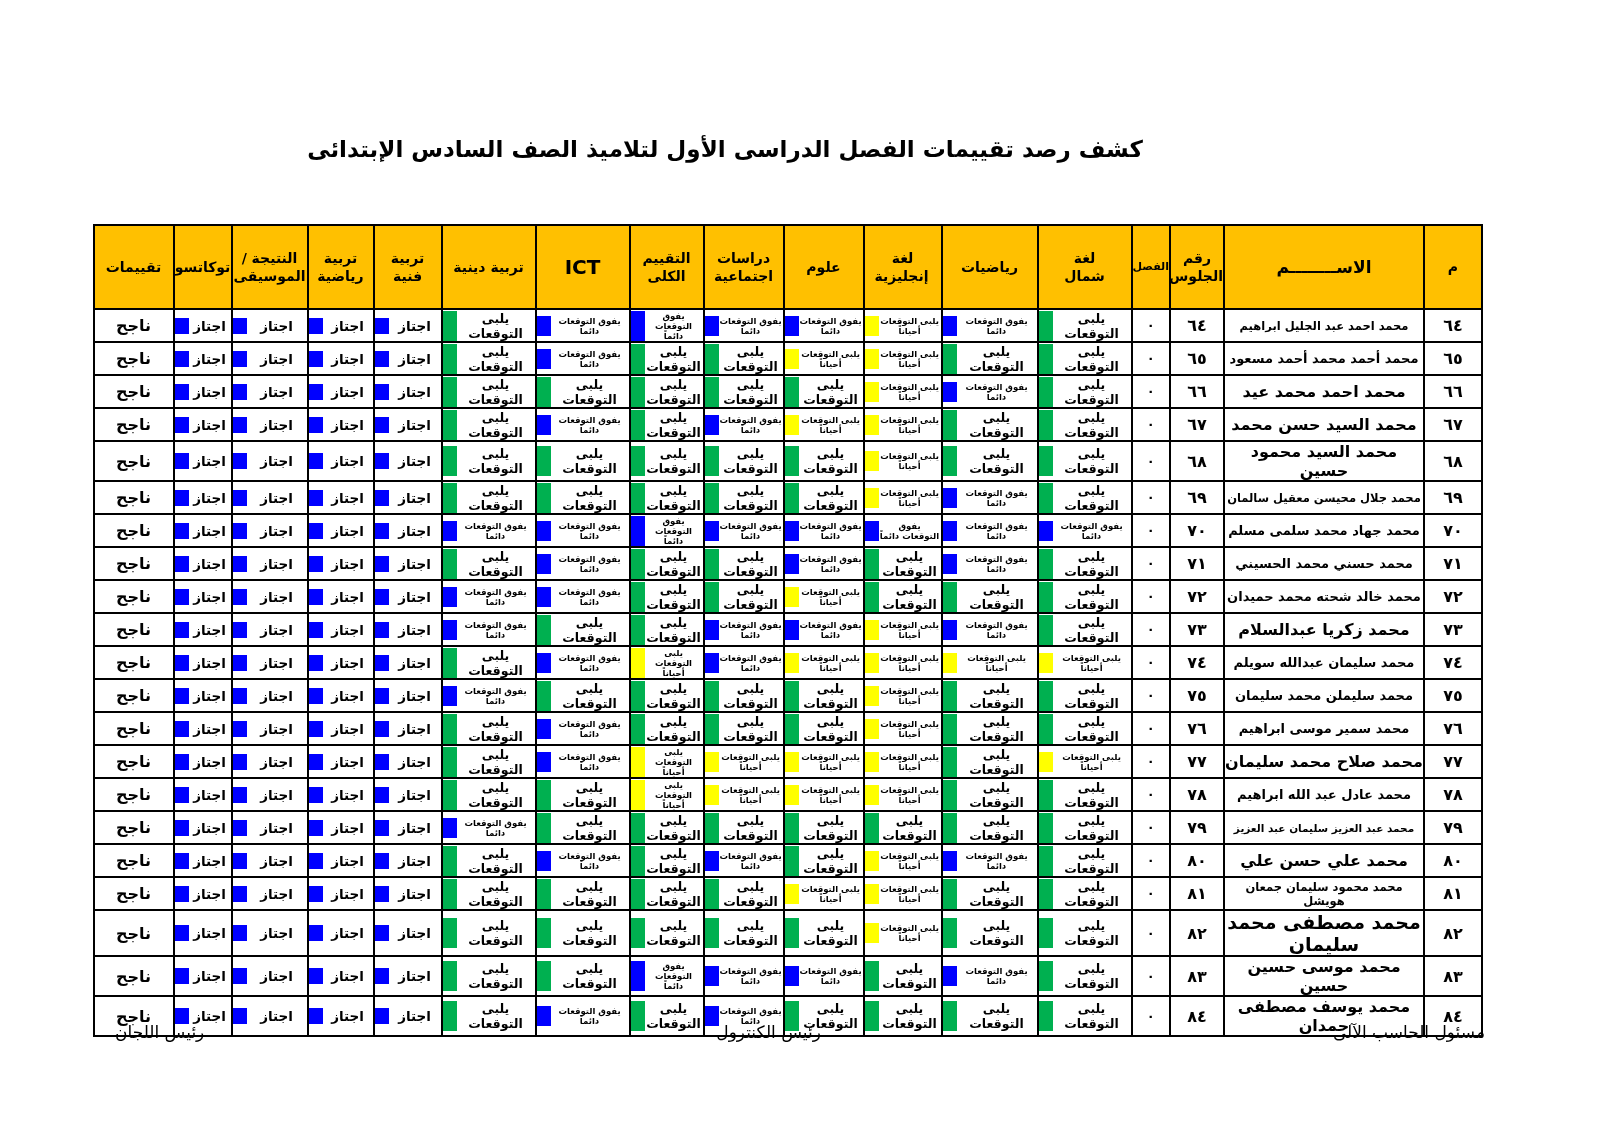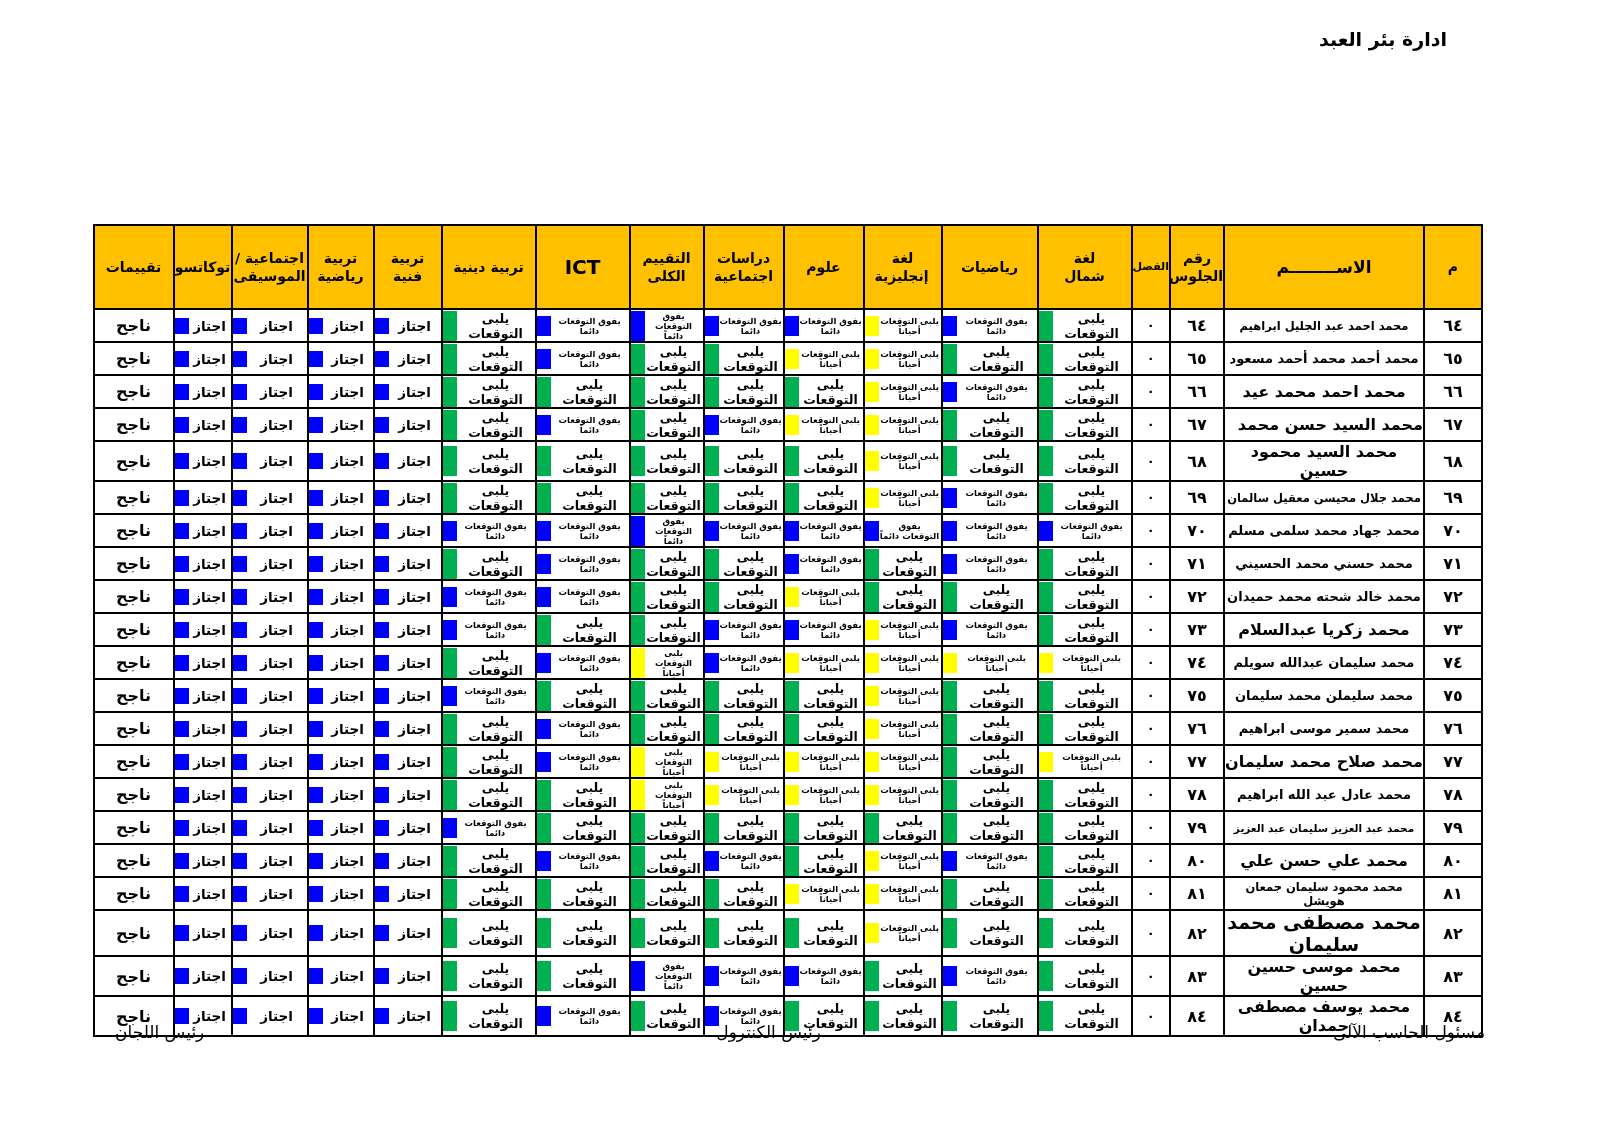--- a/index.html
+++ b/index.html
@@ -34,24 +34,24 @@
   .cname{font-weight:bold;text-align:center;color:#000;padding:0 3px;}
   .cresult{font-weight:bold;font-size:16px;text-align:center;color:#000;}
 
   .footer{position:absolute;top:1022px;left:0;right:0;display:flex;justify-content:space-between;padding:0 115px;font-size:17px;color:#000;}
 </style>
 </head>
 <body>
 <div class="page">
 
   <div class="org">
-    <div>ادارة بئر العبد</div>
   </div>
 
   <div class="titles">
+    <div class="title1">كشف رصد تقييمات الفصل الدراسى الأول لتلاميذ الصف السادس الإبتدائى</div>
   </div>
 
   <table class="grid">
     <colgroup>
       <col style="width:58px">
         <col style="width:200px">
         <col style="width:46px">
         <col style="width:36px">
       <col style="width:94px">
         <col style="width:96px">
@@ -76,21 +76,21 @@
         <th class="h-narrow"><span>لغة شمال</span></th>
         <th><span>رياضيات</span></th>
         <th class="h-narrow"><span>لغة إنجليزية</span></th>
         <th><span>علوم</span></th>
         <th><span>دراسات اجتماعية</span></th>
         <th><span>التقييم الكلى</span></th>
         <th class="h-ict"><span>ICT</span></th>
         <th><span>تربية دينية</span></th>
         <th class="h-narrow"><span>تربية فنية</span></th>
         <th class="h-narrow"><span>تربية رياضية</span></th>
-        <th><span>اجتماعية / الموسيقى</span></th>
+        <th><span>النتيجة / الموسيقى</span></th>
         <th><span>توكاتسو</span></th>
         <th><span>تقييمات</span></th>
       </tr>
     </thead>
     <tbody>
         <tr>
           <td class="cnum">٦٤</td>
           <td class="cname" style="font-size: 11.5px;">محمد احمد عبد الجليل ابراهيم</td>
           <td class="cnum">٦٤</td>
           <td class="cclass">٠</td>
@@ -321,21 +321,21 @@
           <td>
             <div class="rcell">
               <span class="bar" style="background: rgb(0, 0, 255);"></span>
               <span class="rtxt t-pass">اجتاز</span>
             </div>
           </td>
           <td class="cresult">ناجح</td>
         </tr>
         <tr>
           <td class="cnum">٦٧</td>
-          <td class="cname" style="font-size: 16px; text-align: right;">محمد السيد حسن محمد</td>
+          <td class="cname" style="font-size: 16px;">محمد السيد حسن محمد</td>
           <td class="cnum">٦٧</td>
           <td class="cclass">٠</td>
           <td>
             <div class="rcell">
               <span class="bar" style="background: rgb(0, 176, 80);"></span>
               <span class="rtxt t-mid">يلبى التوقعات</span>
             </div>
           </td>
           <td>
             <div class="rcell">

